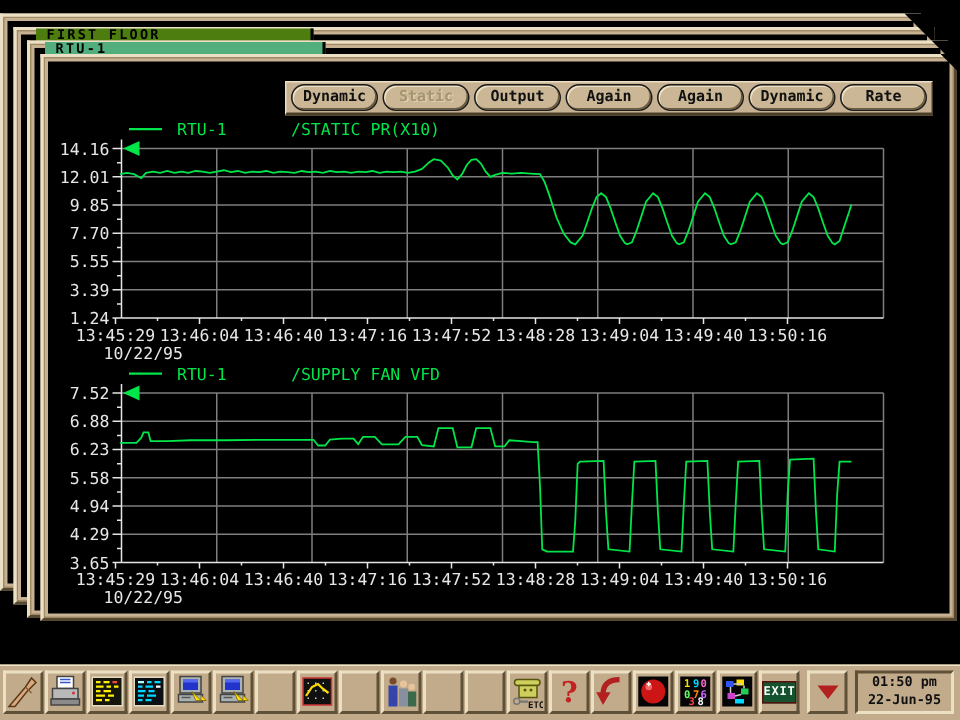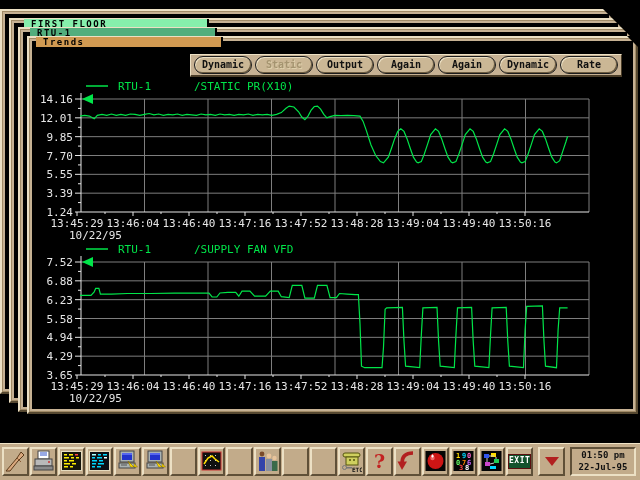--- a/index.html
+++ b/index.html
@@ -59,21 +59,21 @@
 <div id="desktop">
 
   <div class="win" id="win0" style="left:0px;top:9px;width:610px;height:381px;z-index:1;">
       <div class="inner"></div>
     </div>
   <div class="tab" style="left:18px;top:26px;width:174px;background:#cb6a60;z-index:2;">AUTOMATED LOGIC</div>
 
   <div class="win" id="win1" style="left:9px;top:18px;width:610px;height:381px;z-index:3;">
       <div class="inner"></div>
     </div>
-  <div class="tab" style="left:24px;top:19px;width:176px;background:#86efac;z-index:4;">FIRST FLOOR</div>
+  <div class="tab" style="left:24px;top:19px;width:176px;background:#4d7c0f;z-index:4;">FIRST FLOOR</div>
 
   <div class="win" id="win2" style="left:18px;top:27px;width:610px;height:381px;z-index:5;">
       <div class="inner"></div>
     </div>
   <div class="tab" style="left:30px;top:28px;width:178px;background:#52ae7d;z-index:6;">RTU-1</div>
 
   <div class="win" id="win3" style="left:27px;top:36px;width:607px;height:374px;z-index:7;">
     <div class="inner">
       <div id="button-strip">
           <div class="pill">Dynamic</div>
@@ -219,21 +219,20 @@
             <text x="492" y="151" fill="#e6e6e6" font-size="11" text-anchor="middle" font-family="DejaVu Sans Mono, monospace">13:50:16</text>
             <text x="36" y="163" fill="#e6e6e6" font-size="11" font-family="DejaVu Sans Mono, monospace">10/22/95</text>
             <line x1="53" y1="10" x2="75" y2="10" stroke="#00e549" stroke-width="1.5"></line>
             <text x="85" y="14" fill="#00e549" font-size="11" font-family="DejaVu Sans Mono, monospace">RTU-1</text>
             <text x="161" y="14" fill="#00e549" font-size="11" font-family="DejaVu Sans Mono, monospace">/SUPPLY FAN VFD</text>
             <polygon points="49,23 60,18 60,28" fill="#00e549"></polygon>
             <polyline points="47.0,56.3 58.0,56.3 61.2,52.8 62.7,49.3 65.9,49.3 67.4,55.1 78.5,55.1 94.2,54.5 117.8,54.5 141.4,54.2 165.0,54.2 176.0,54.2 179.1,58.0 183.8,58.0 187.0,54.0 194.8,53.4 202.7,53.4 205.8,57.2 209.0,52.2 216.9,52.2 221.6,57.2 232.6,57.2 237.3,52.2 245.2,52.2 248.3,57.7 256.2,58.6 259.3,46.4 268.8,46.4 271.9,59.2 281.3,59.2 284.5,46.4 293.9,46.4 297.1,58.6 303.4,58.6 306.5,54.5 314.4,55.1 322.2,55.7 325.4,55.7 327.0,84.9 328.5,127.2 331.7,128.7 349.0,128.7 350.5,108.3 352.1,70.3 353.7,68.8 369.4,68.3 371.0,102.4 372.6,127.2 386.7,128.7 388.3,96.6 389.9,68.8 404.0,68.3 405.6,102.4 407.2,127.2 421.3,128.7 422.9,96.6 424.5,68.8 438.6,68.3 440.2,102.4 441.8,127.2 455.9,128.7 457.5,96.6 459.1,68.8 473.2,68.3 474.8,102.4 476.4,127.2 490.5,128.7 492.1,90.7 493.7,67.4 509.4,66.8 511.0,102.4 512.5,127.2 523.5,128.7 525.1,90.7 526.7,68.8 534.6,68.8" fill="none" stroke="#00e549" stroke-width="1.2"></polyline>
           </svg></div>
     </div>
   </div>
-  <div class="tab" style="left:36px;top:37px;width:178px;background:#d19a52;z-index:8;">Trends</div>
 
   <div id="taskbar">
     <span id="taskbar-slots" style="display:flex;">
         <div class="slot">
           <span>
             <svg width="21" height="23" viewBox="0 0 21 23" xmlns="http://www.w3.org/2000/svg">
               <path d="M1 21 L12 8 L16 2 L19 5 L13 11 L5 21 Z" fill="#d9a87e" stroke="#5a3a1a" stroke-width="1"></path>
               <path d="M12 8 L16 12" stroke="#8a5a34"></path>
             </svg>
           </span>
@@ -417,16 +416,16 @@
         </div>
         <div class="slot">
           <div class="exit-inner">EXIT</div>
         </div>
         <div class="slot" style="margin-left: 4px;">
           <div class="tri-down"></div>
         </div>
       </span>
     <div id="clock">
       <div>01:50 pm</div>
-      <div>22-Jul-95</div>
+      <div>22-Jun-95</div>
     </div>
   </div>
 </div>
 
 </body></html>

